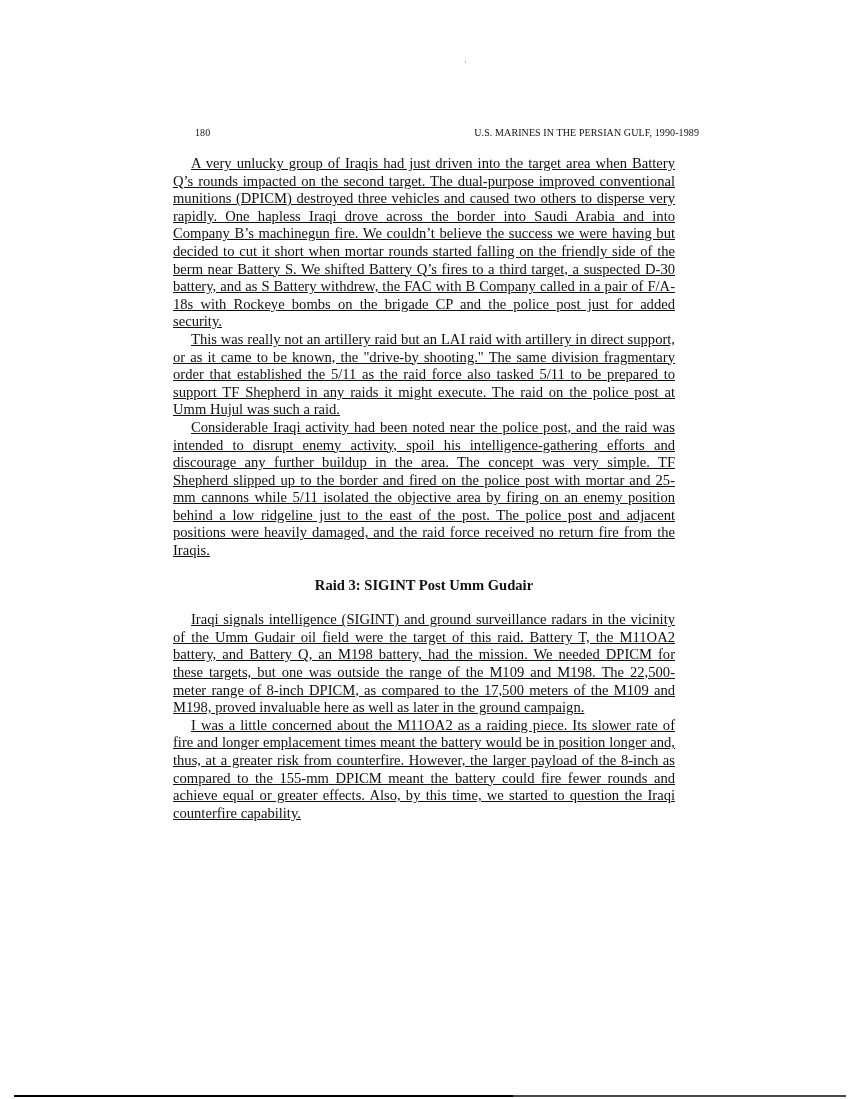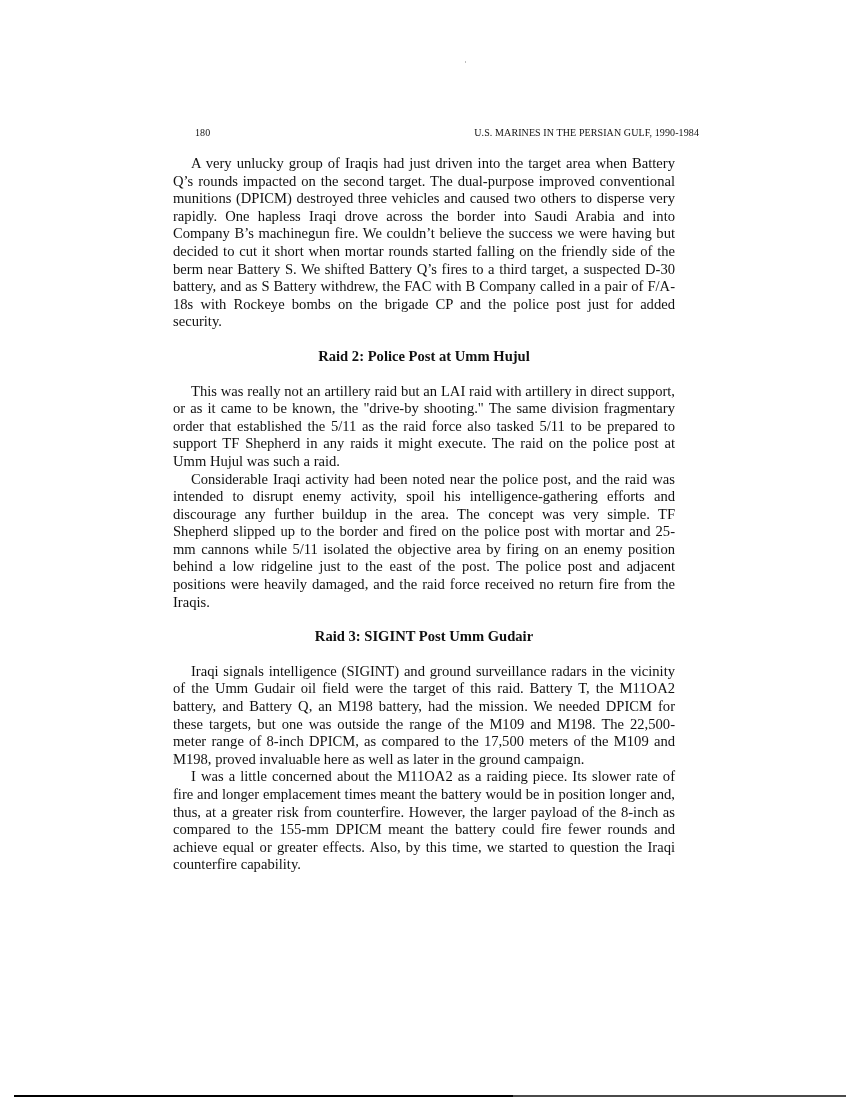--- a/index.html
+++ b/index.html
@@ -49,20 +49,21 @@
       top: 155px;
       width: 502px;
       font-size: 14.6px;
       line-height: 17.6px;
     }
     .body-text p {
       margin: 0;
       text-align: justify;
       text-indent: 18px;
       hyphens: none;
+      text-decoration: underline;
     }
     .body-text h2 {
       margin: 17px 0 17px 0;
       font-size: 14.6px;
       line-height: 17.6px;
       font-weight: bold;
       text-align: center;
     }
     .body-text h2.first {
       margin-top: 17px;
@@ -84,27 +85,26 @@
       background: #4a4a4a;
     }
   </style>
 </head>
 <body>
 
 <div class="speck"></div>
 
 <div class="running-head">
   <span class="page-num">180</span>
-  <span class="book-title">U.S. MARINES IN THE PERSIAN GULF, 1990-1984</span>
+  <span class="book-title">U.S. MARINES IN THE PERSIAN GULF, 1990-1989</span>
 </div>
 
 <div class="body-text">
   <p>A very unlucky group of Iraqis had just driven into the target area when Battery Q’s rounds impacted on the second target.  The dual-purpose improved conventional munitions (DPICM) destroyed three vehicles and caused two others to disperse very rapidly.  One hapless Iraqi drove across the border into Saudi Arabia and into Company B’s machinegun fire.  We couldn’t believe the success we were having but decided to cut it short when mortar rounds started falling on the friendly side of the berm near Battery S. We shifted Battery Q’s fires to a third target, a suspected D-30 battery, and as S Battery withdrew, the FAC with B Company called in a pair of F/A-18s with Rockeye bombs on the brigade CP and the police post just for added security.</p>
 
-  <h2 class="first">Raid 2: Police Post at Umm Hujul</h2>
   <p>This was really not an artillery raid but an LAI raid with artillery in direct support, or as it came to be known, the "drive-by shooting." The same division fragmentary order that established the 5/11 as the raid force also tasked 5/11 to be prepared to support TF Shepherd in any raids it might execute.  The raid on the police post at Umm Hujul was such a raid.</p>
   <p>Considerable Iraqi activity had been noted near the police post, and the raid was intended to disrupt enemy activity, spoil his intelligence-gathering efforts and discourage any further buildup in the area.  The concept was very simple. TF Shepherd slipped up to the border and fired on the police post with mortar and 25-mm cannons while 5/11 isolated the objective area by firing on an enemy position behind a low ridgeline just to the east of the post.  The police post and adjacent positions were heavily damaged, and the raid force received no return fire from the Iraqis.</p>
 
   <h2>Raid 3: SIGINT Post Umm Gudair</h2>
   <p>Iraqi signals intelligence (SIGINT) and ground surveillance radars in the vicinity of the Umm Gudair oil field were the target of this raid.  Battery T, the M11OA2 battery, and Battery Q, an M198 battery, had the mission.  We needed DPICM for these targets, but one was outside the range of the M109 and M198. The 22,500-meter range of 8-inch DPICM, as compared to the 17,500 meters of the M109 and M198, proved invaluable here as well as later in the ground campaign.</p>
   <p>I was a little concerned about the M11OA2 as a raiding piece.  Its slower rate of fire and longer emplacement times meant the battery would be in position longer and, thus, at a greater risk from counterfire.  However, the larger payload of the 8-inch as compared to the 155-mm DPICM meant the battery could fire fewer rounds and achieve equal or greater effects.  Also, by this time, we started to question the Iraqi counterfire capability.</p>
 </div>
 
 <div class="bottom-rule"></div>
 <div class="bottom-rule-right"></div>

